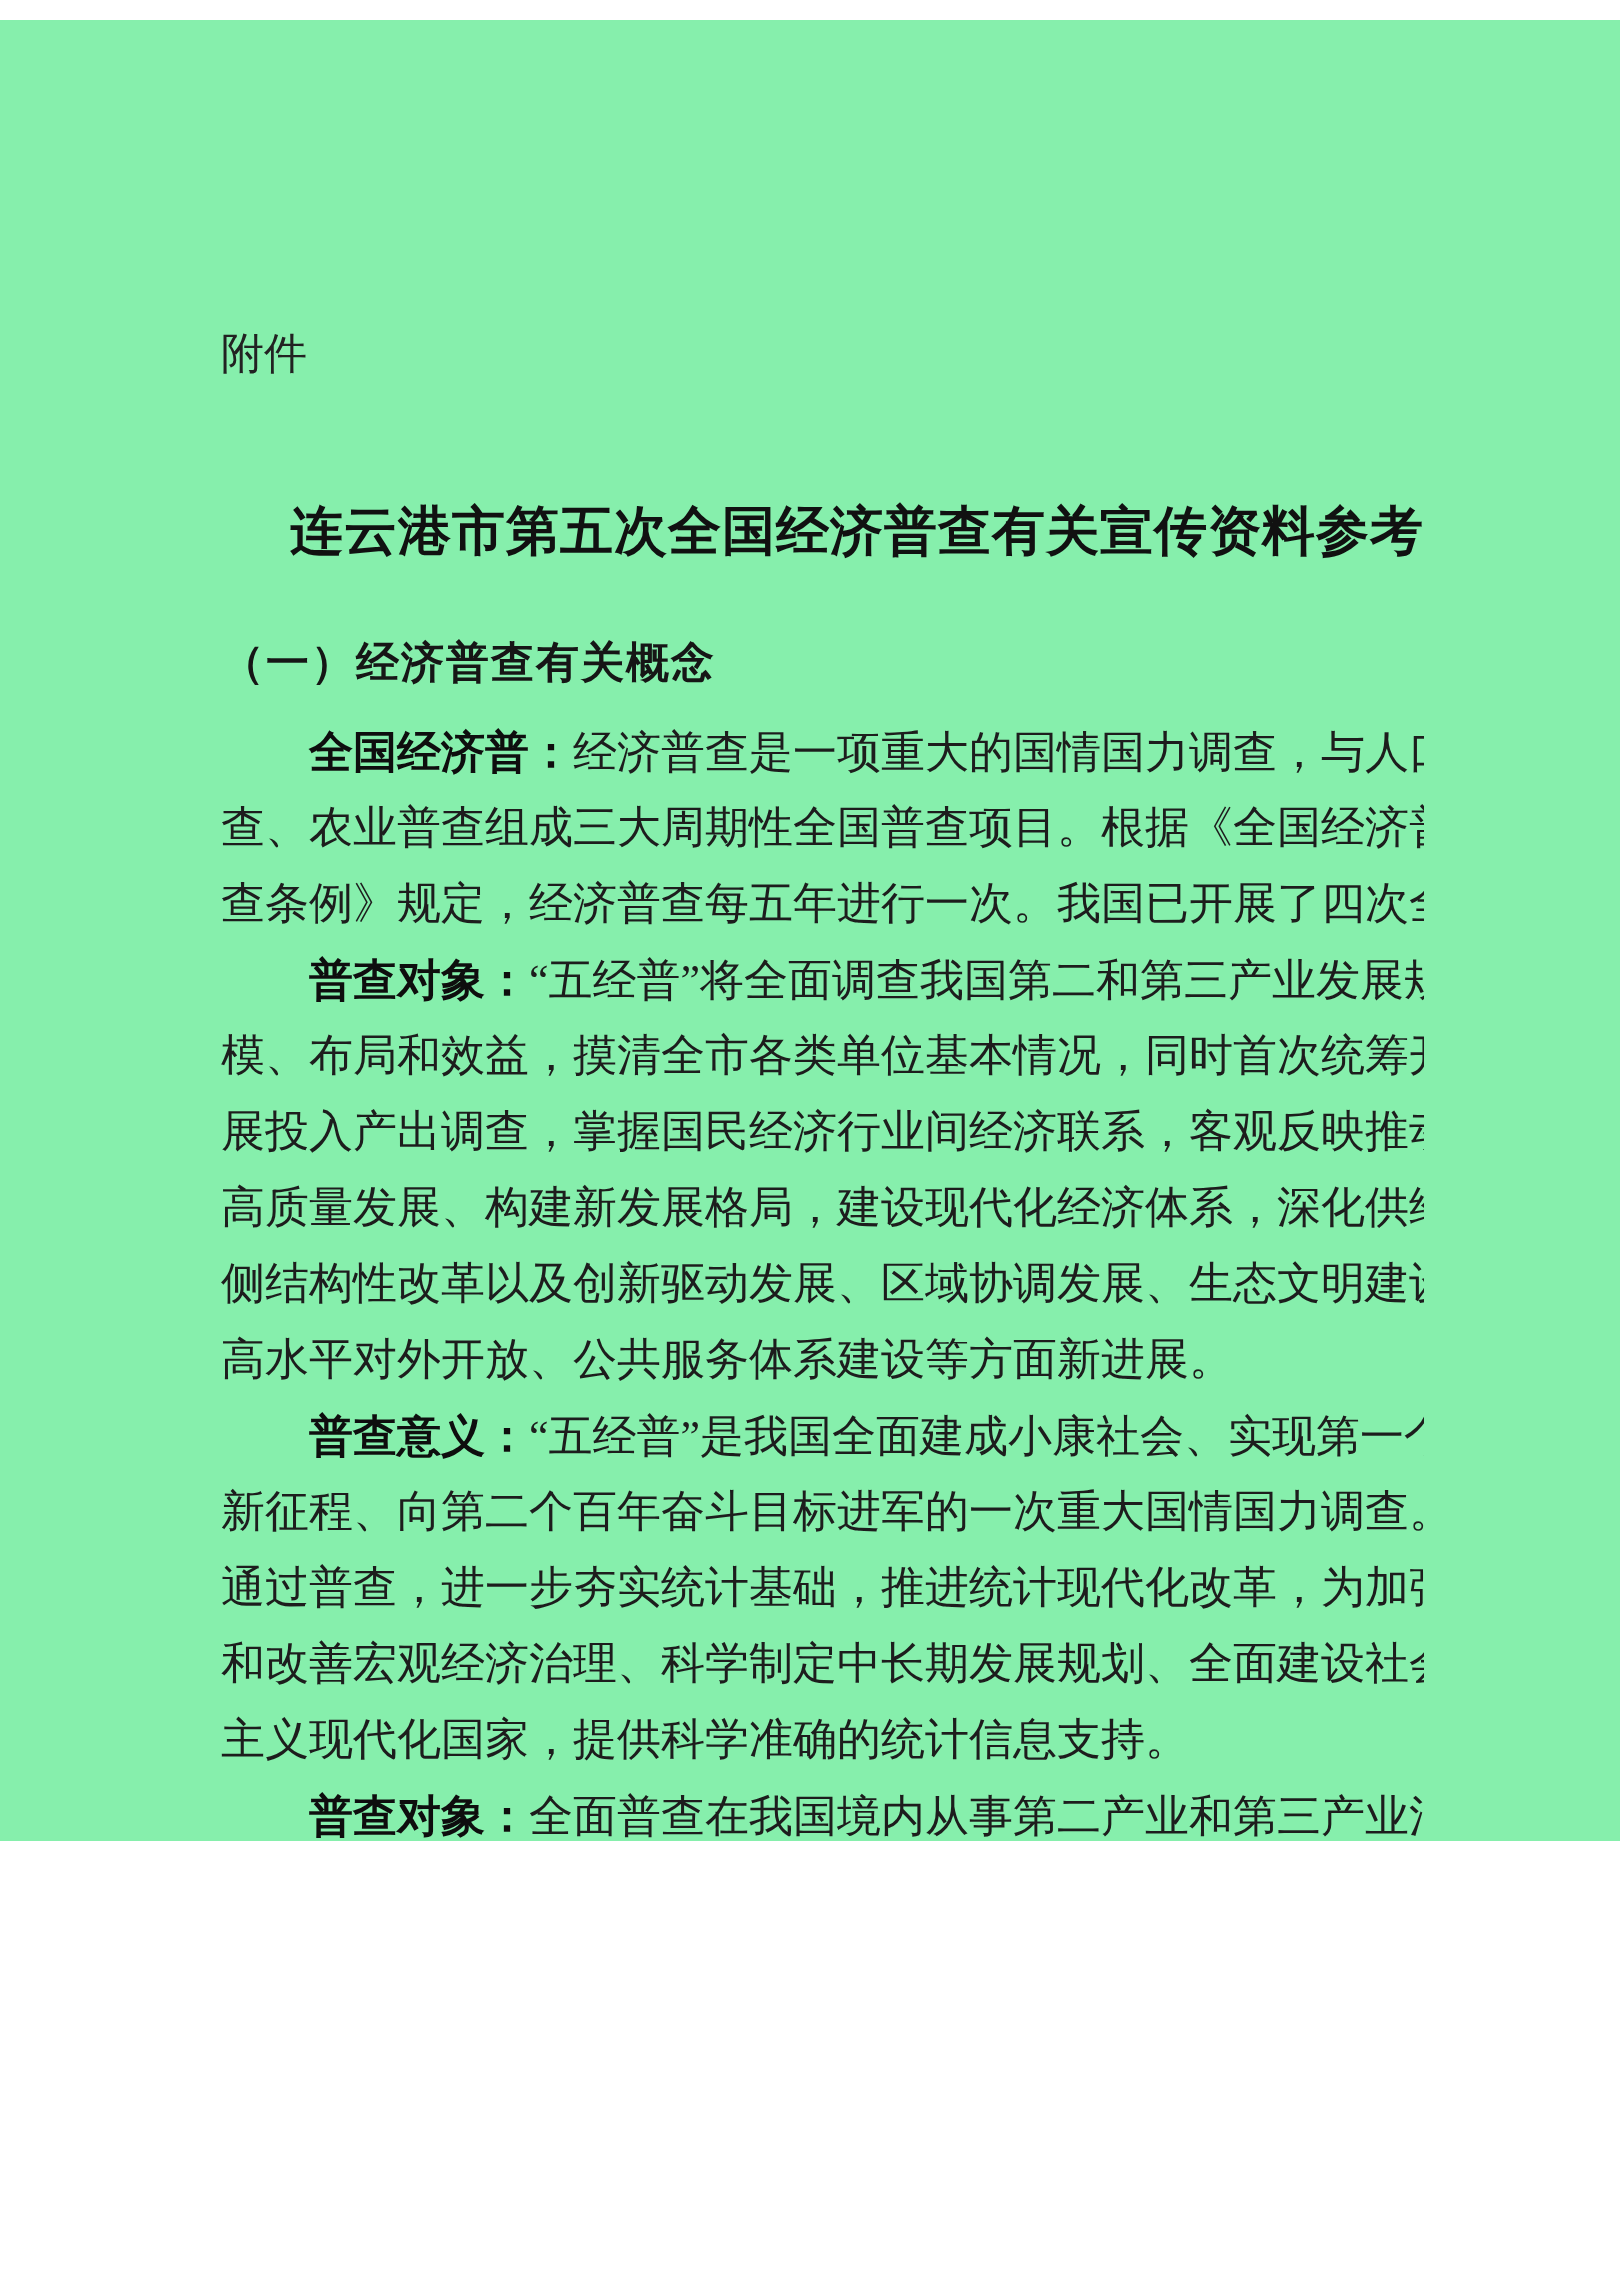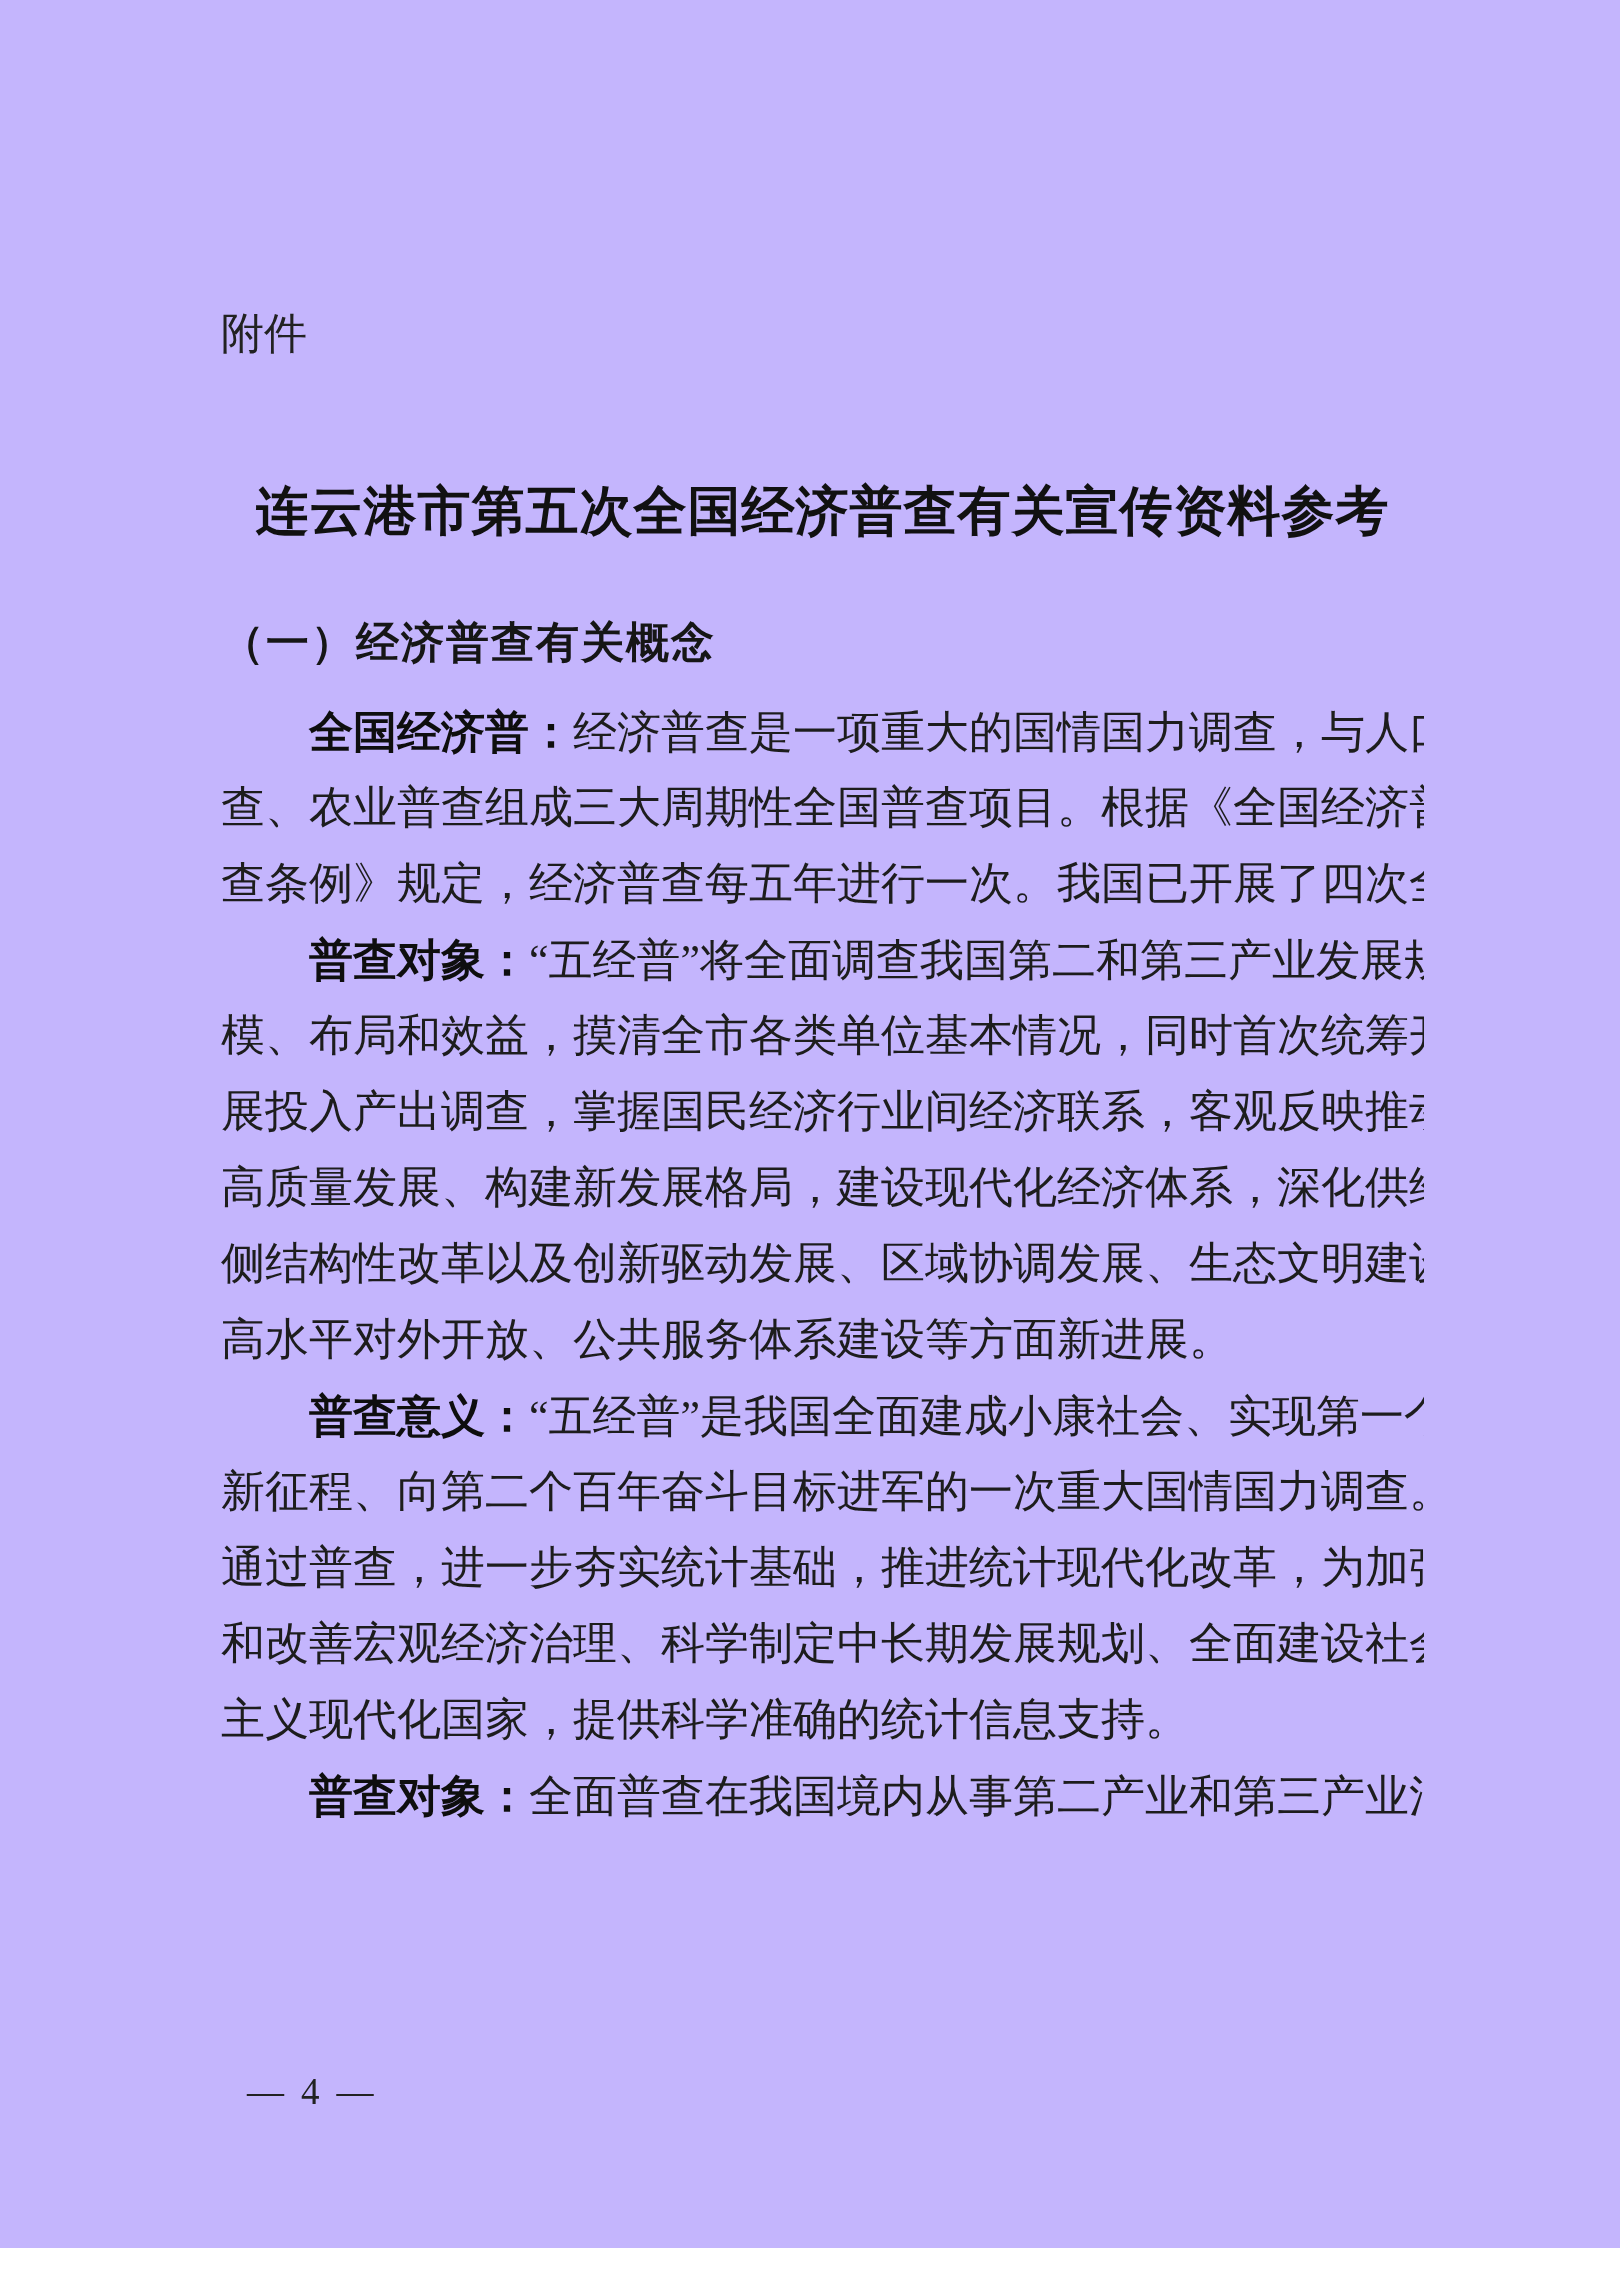--- a/index.html
+++ b/index.html
@@ -3,40 +3,41 @@
 <meta charset="utf-8">
 <style>
   html, body {
     margin: 0;
     padding: 0;
     background: #ffffff;
   }
   .page {
     position: relative;
     width: 1620px;
-    height: 2248px;
-    background: #c4b5fd;
+    height: 1821px;
+    background: #86efac;
     overflow: hidden;
     font-family: "Liberation Serif", "DejaVu Serif", serif;
     color: #1b1b1b;
+    margin-top: 20px;
   }
   .attachment {
     position: absolute;
     left: 221px;
     top: 310px;
     font-size: 43px;
     line-height: 1.1;
     color: #222;
   }
   .doc-title {
     position: absolute;
     left: 221px;
     top: 445px;
     width: 1203px;
-    text-align: center;
+    text-align: right;
     font-size: 53px;
     font-weight: bold;
     line-height: 1.15;
     color: #111;
     letter-spacing: 1px;
   }
   .section-heading {
     position: absolute;
     left: 221px;
     top: 582px;

